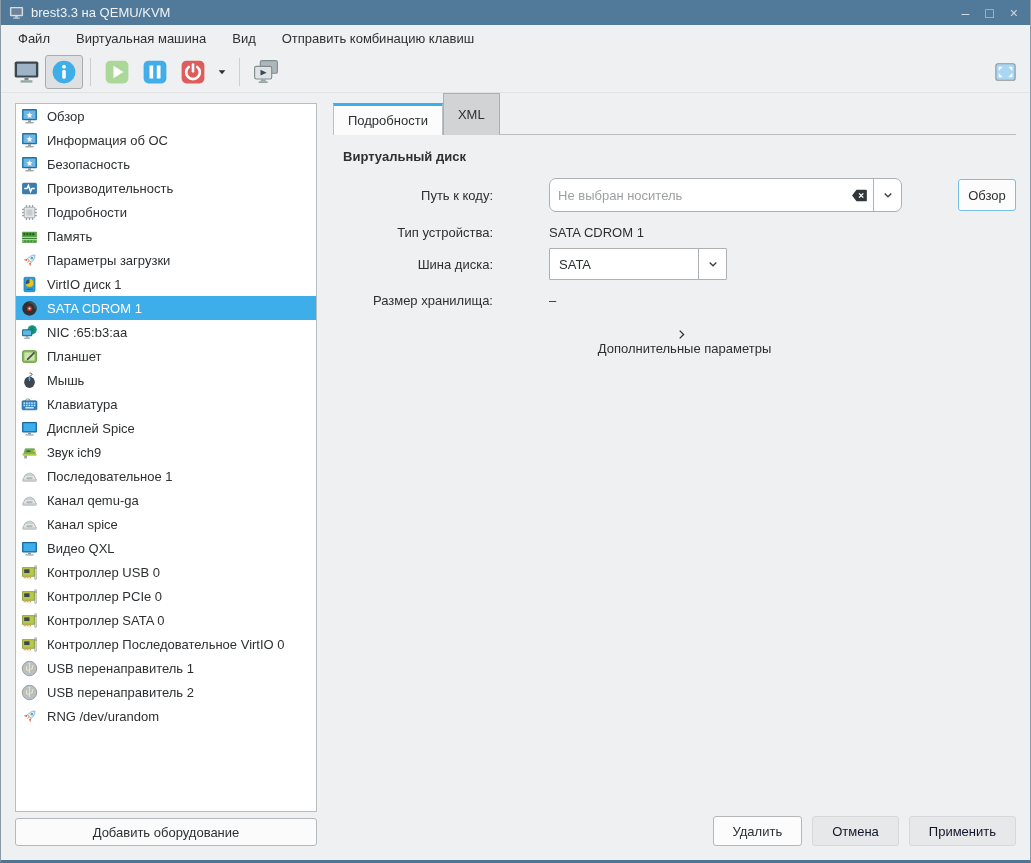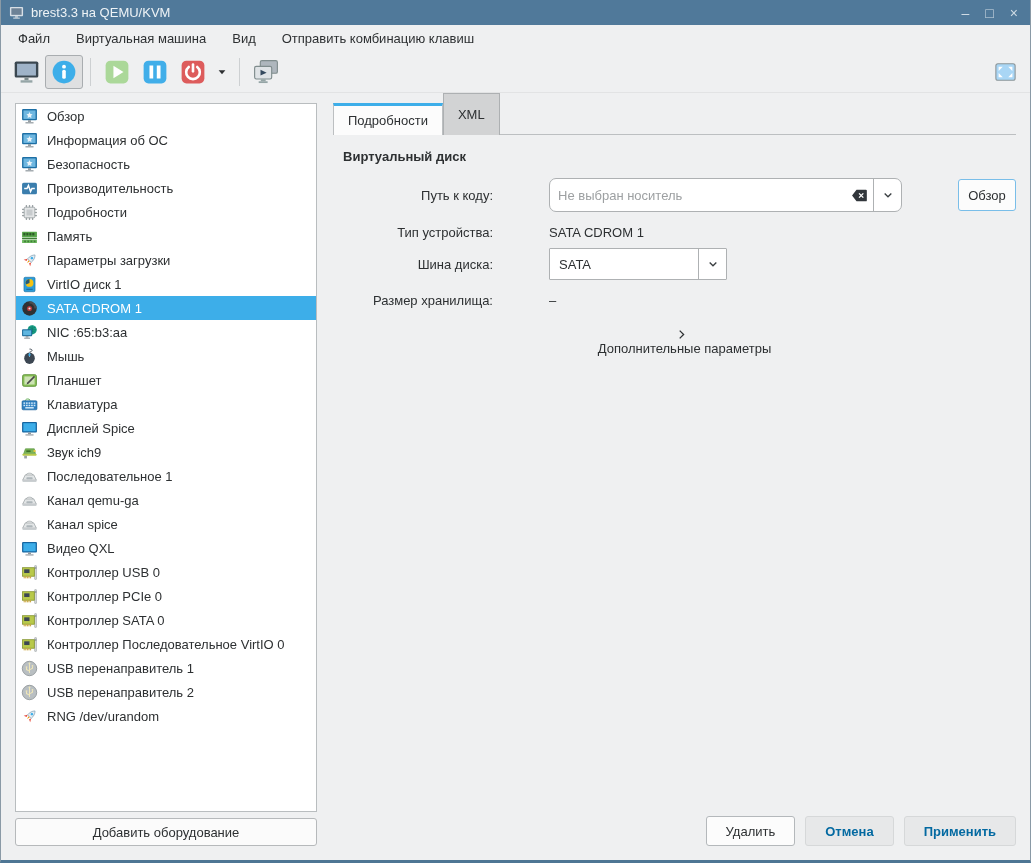--- a/index.html
+++ b/index.html
@@ -64,21 +64,21 @@
   .row-static{height:24px;margin-bottom:3px;}
   .row-select{height:34px;margin-bottom:7px;}
   .select{width:178px;height:32px;display:flex;background:#ffffff;border:1px solid #aeb1b3;border-radius:1px;align-items:center;}
   .select-value{flex:1;padding-left:9px;}
   .row-size{height:24px;margin-bottom:12px;}
   .expander{display:flex;align-items:center;margin-left:10px;margin-top:16px;flex-direction:column;}
   .exp-chev{width:13px;height:13px;margin-right:7px;}
   .actions{display:flex;justify-content:flex-end;gap:10px;margin-top:auto;flex:none;}
   .btn{height:30px;padding:0 19px;border-radius:3px;font:inherit;}
   .btn.enabled{background:#fcfcfc;border:1px solid #b4b8bb;color:#2d3032;}
-  .btn.disabled{background:#e7e8e9;border:1px solid #d6d8d9;color:#0369a1;font-weight:bold;}
+  .btn.disabled{background:#e7e8e9;border:1px solid #d6d8d9;color:#0f172a;}
 </style>
 </head>
 <body>
 
 <div class="window" data-name="vm-details-window">
 
   <div class="titlebar" data-name="title-bar">
     <span class="icon t-icon" data-name="window-monitor-icon">
         <svg viewBox="0 0 16 16">
           <rect x="1" y="2" width="14" height="10" rx="1" fill="#d7dfe6"></rect>
@@ -321,39 +321,39 @@
                 <path d="M6.5 5.5 h8 M10.5 1.4 v8.2 M7.6 3.2 a5.5 5.5 0 0 0 5.8 0 M7.6 7.8 a5.5 5.5 0 0 1 5.8 0" stroke="#0e7a66" stroke-width=".7" fill="none"></path>
                 <rect x="1" y="5" width="9.5" height="6.5" rx=".8" fill="#1f6e9c"></rect>
                 <rect x="2" y="6" width="7.5" height="4.5" fill="#5fb6e0"></rect>
                 <rect x="4.4" y="11.5" width="2.6" height="1.3" fill="#8f979c"></rect>
                 <rect x="3" y="12.8" width="5.5" height="1.2" fill="#a4abb0"></rect>
               </svg>
             </span>
             <span class="dev-label" data-name="device-label">NIC :65:b3:aa</span>
           </div>
           <div class="dev-item" data-name="device-list-item">
+            <span class="icon" data-name="tablet-icon">
+              <svg viewBox="0 0 16 16">
+                <rect x="1.5" y="2.5" width="13" height="11" rx="1.5" fill="#87bf55" stroke="#5a8f33" stroke-width=".8"></rect>
+                <rect x="3.2" y="4.2" width="9.6" height="7.6" fill="#cde3b4"></rect>
+                <path d="M12.2 3.6 l1.1 1.1 L7 11 l-1.8 .7 .7 -1.8 Z" fill="#4a4a4a"></path>
+              </svg>
+            </span>
+            <span class="dev-label" data-name="device-label">Планшет</span>
+          </div>
+          <div class="dev-item" data-name="device-list-item">
             <span class="icon" data-name="mouse-icon">
               <svg viewBox="0 0 16 16">
                 <path d="M8 1 c3.2 0 3.2 2.2 0 2.9" stroke="#3c4752" fill="none" stroke-width=".9"></path>
                 <ellipse cx="8" cy="9.6" rx="5" ry="5.4" fill="#3c4752"></ellipse>
                 <path d="M8 4.4 V8.4" stroke="#9fb3c8" stroke-width="1"></path>
                 <rect x="7.1" y="5" width="1.8" height="2.8" rx=".9" fill="#3daee9"></rect>
               </svg>
             </span>
             <span class="dev-label" data-name="device-label">Мышь</span>
-          </div>
-          <div class="dev-item" data-name="device-list-item">
-            <span class="icon" data-name="tablet-icon">
-              <svg viewBox="0 0 16 16">
-                <rect x="1.5" y="2.5" width="13" height="11" rx="1.5" fill="#87bf55" stroke="#5a8f33" stroke-width=".8"></rect>
-                <rect x="3.2" y="4.2" width="9.6" height="7.6" fill="#cde3b4"></rect>
-                <path d="M12.2 3.6 l1.1 1.1 L7 11 l-1.8 .7 .7 -1.8 Z" fill="#4a4a4a"></path>
-              </svg>
-            </span>
-            <span class="dev-label" data-name="device-label">Планшет</span>
           </div>
           <div class="dev-item" data-name="device-list-item">
             <span class="icon" data-name="keyboard-icon">
               <svg viewBox="0 0 16 16">
                 <path d="M4 4.5 C4 2.3 8.5 2.3 8.5 4.2" stroke="#57a64a" fill="none" stroke-width=".9"></path>
                 <rect x="1" y="4.5" width="14" height="8.5" rx="1" fill="#2d7fc1" stroke="#1b5e96" stroke-width=".6"></rect>
                 <g fill="#cfe7f7">
                   <rect x="2.3" y="6" width="1.6" height="1.4"></rect>
                   <rect x="4.7" y="6" width="1.6" height="1.4"></rect>
                   <rect x="7.1" y="6" width="1.6" height="1.4"></rect>

